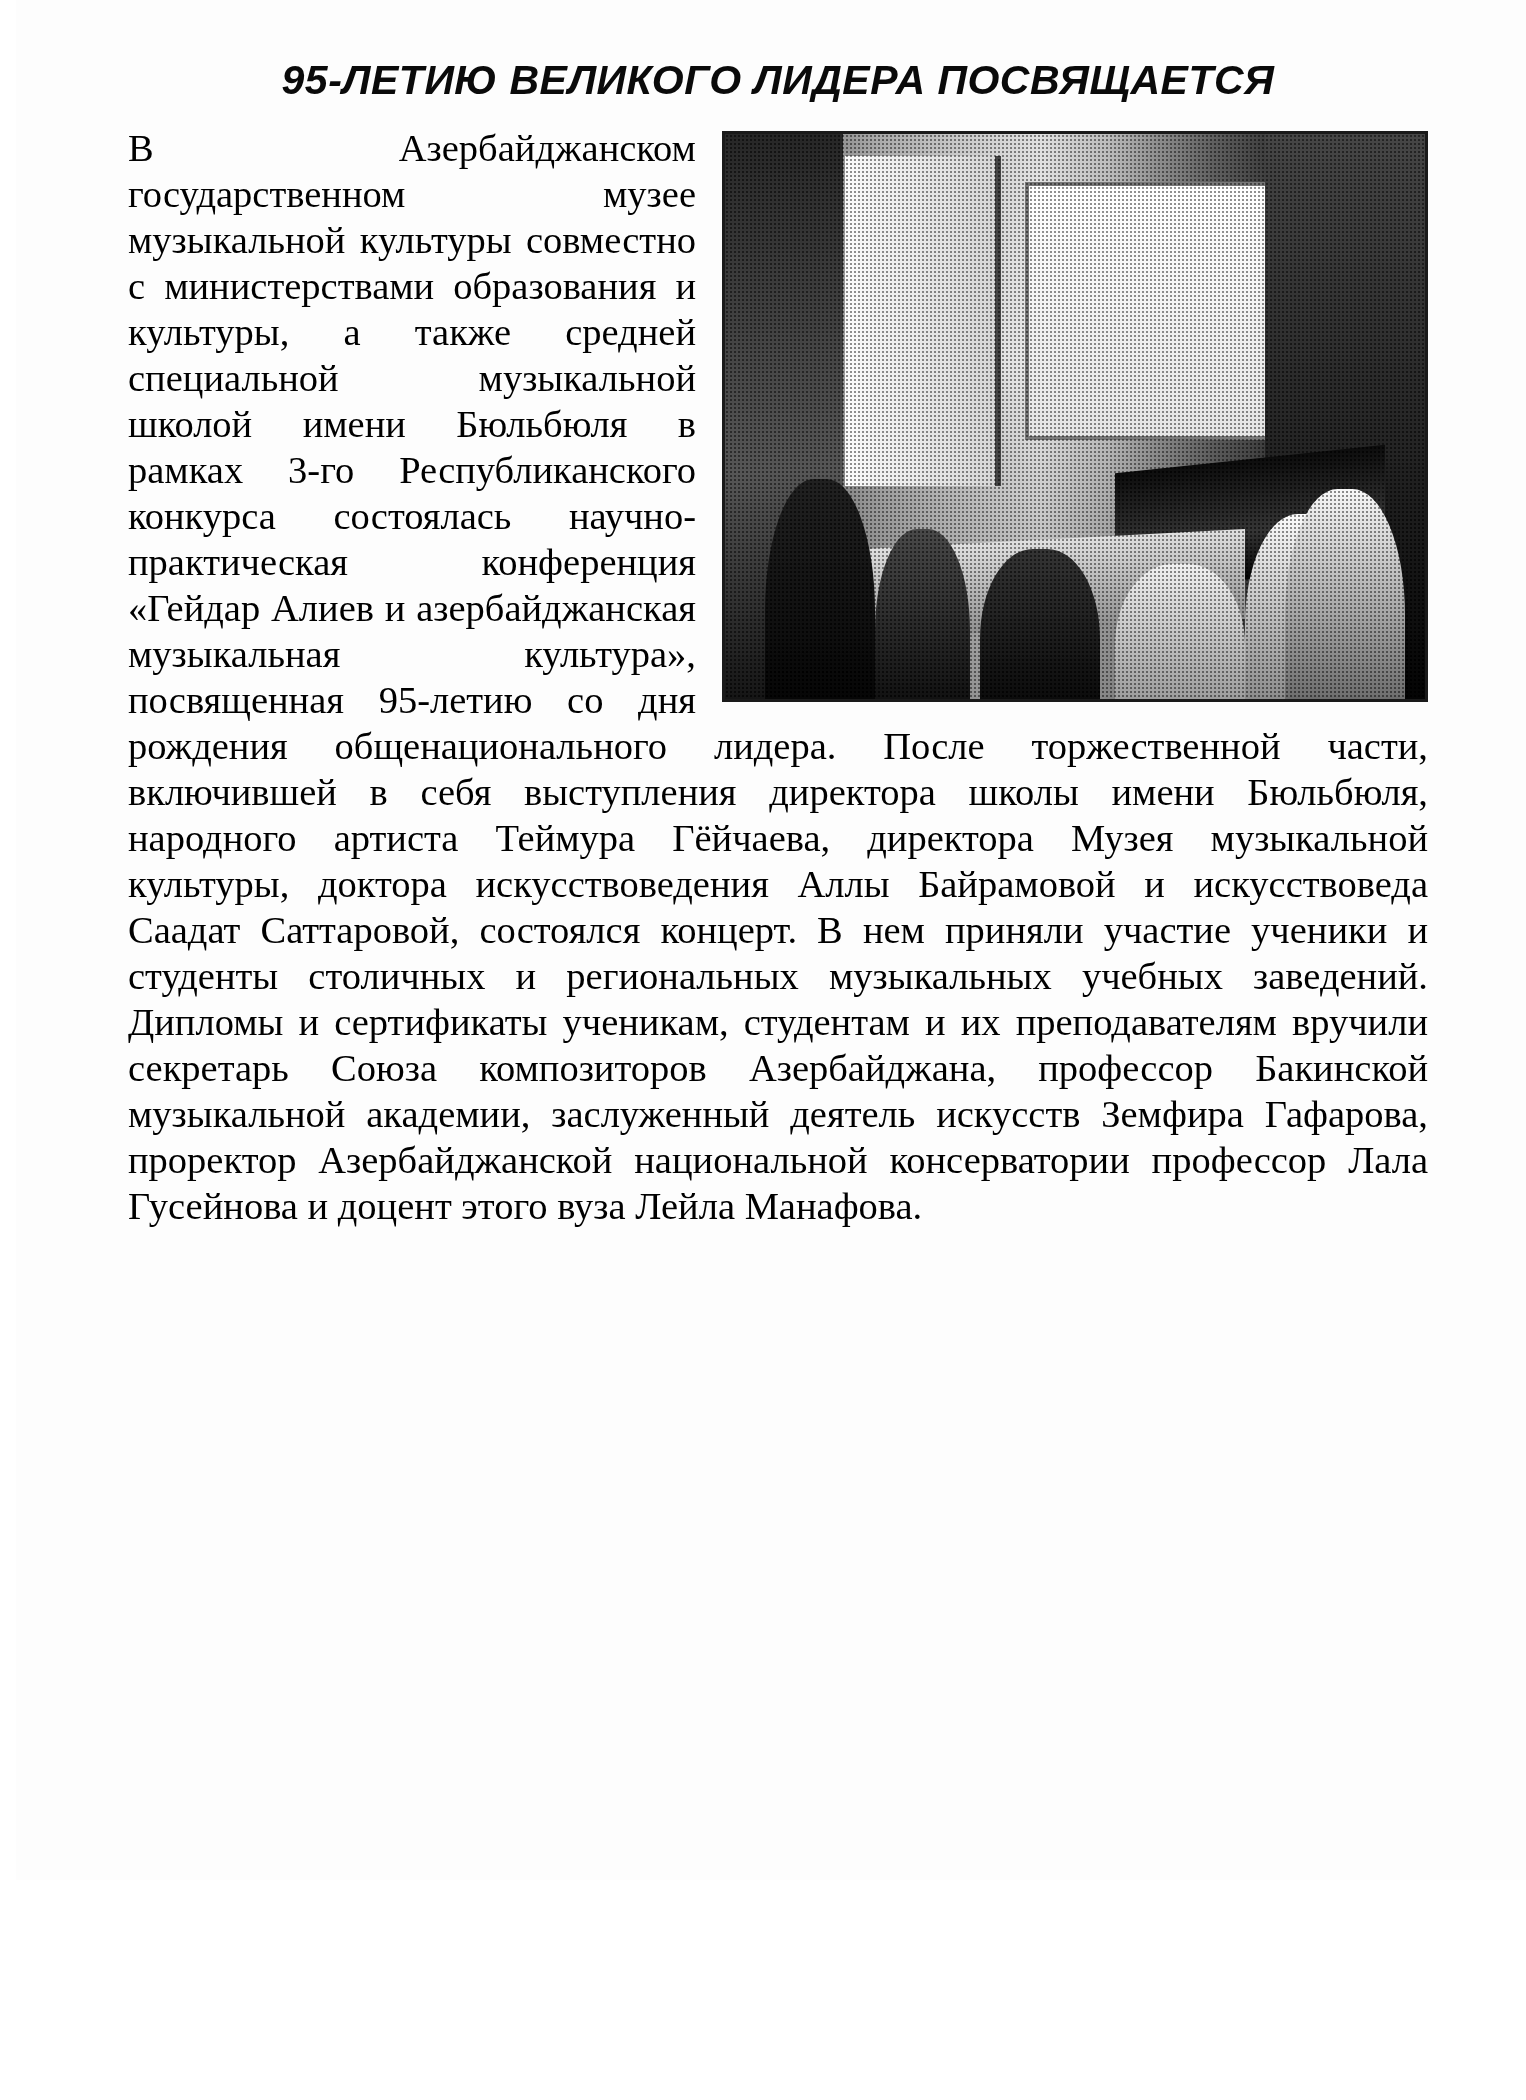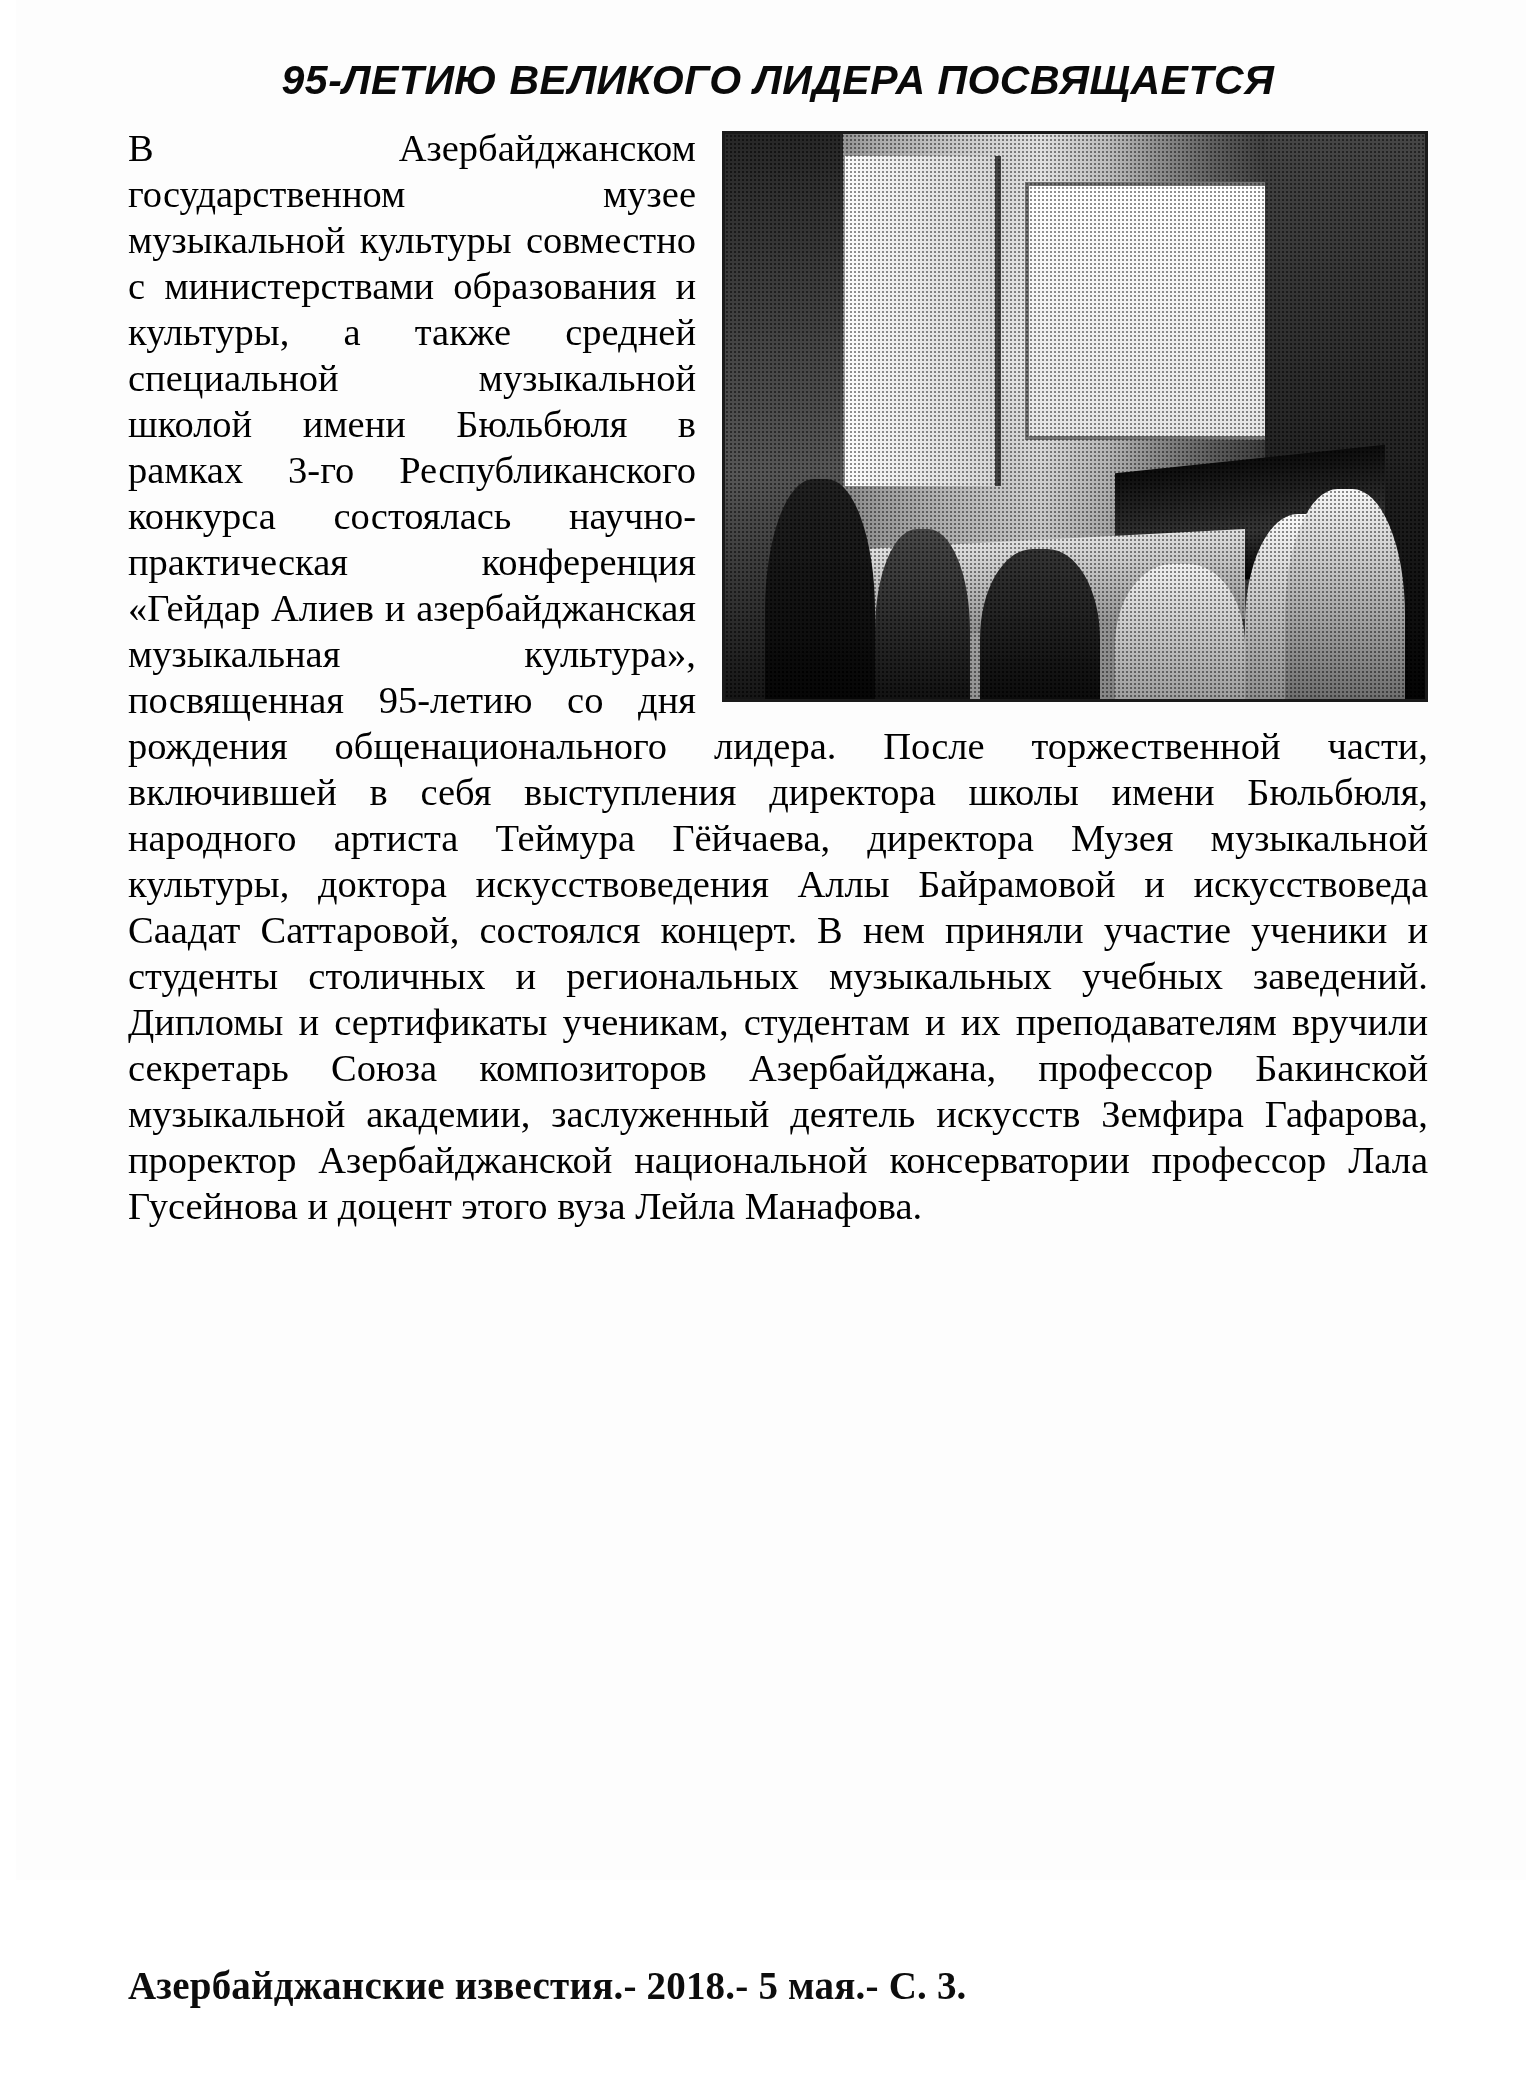--- a/index.html
+++ b/index.html
@@ -173,15 +173,14 @@
         <div class="halftone"></div>
       </div>
     </div>
 
     <div class="article">
       <p>В Азербайджанском государственном музее музыкальной культуры совместно с министерствами образования и культуры, а также средней специальной музыкальной школой имени Бюльбюля в рамках 3-го Республиканского конкурса состоялась научно-практическая конференция «Гейдар Алиев и азербайджанская музыкальная культура», посвященная 95-летию со дня рождения общенационального лидера. После торжественной части, включившей в себя выступления директора школы имени Бюльбюля, народного артиста Теймура Гёйчаева, директора Музея музыкальной культуры, доктора искусствоведения Аллы Байрамовой и искусствоведа Саадат Саттаровой, состоялся концерт. В нем приняли участие ученики и студенты столичных и региональных музыкальных учебных заведений. Дипломы и сертификаты ученикам, студентам и их преподавателям вручили секретарь Союза композиторов Азербайджана, профессор Бакинской музыкальной академии, заслуженный деятель искусств Земфира Гафарова, проректор Азербайджанской национальной консерватории профессор Лала Гусейнова и доцент этого вуза Лейла Манафова.</p>
     </div>
 
   </div>
 
-  <div class="source">Азербайджанские известия.- 2018.- 5 мая.- С. 3.</div>
 
 </div>
 
 </body></html>

